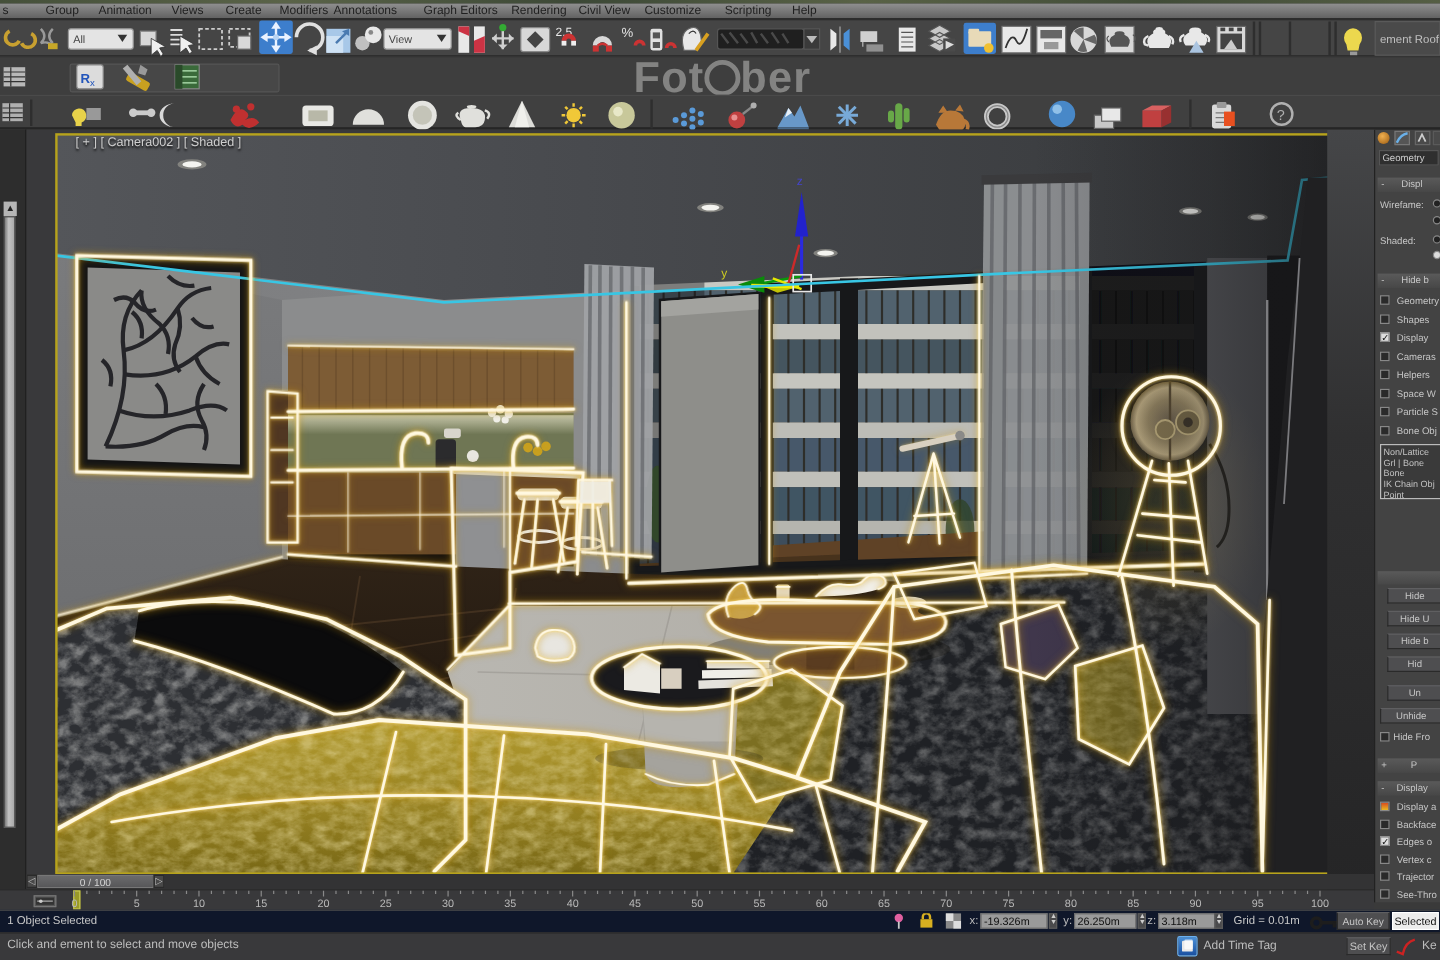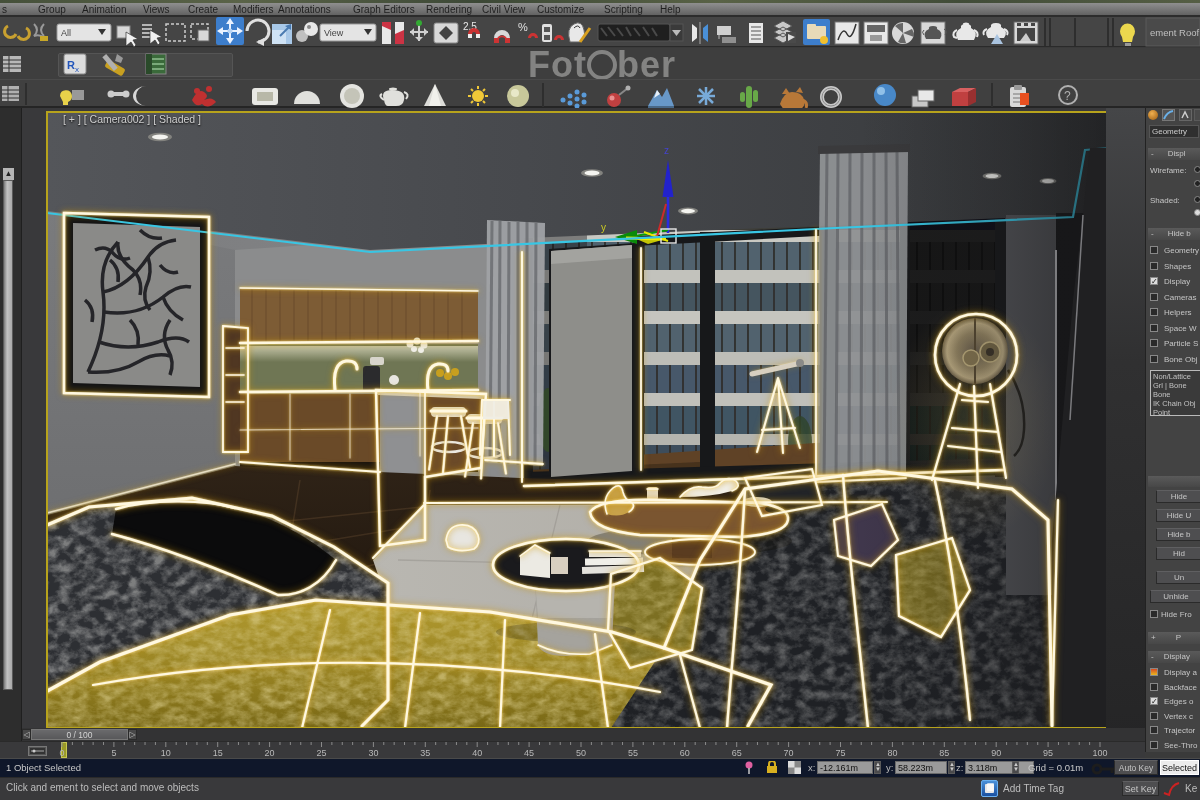--- a/index.html
+++ b/index.html
@@ -1208,27 +1208,27 @@
  <div class="abs" style="top:2px;left:766px;width:12px;height:13px"><svg width="12" height="13">
           <rect x="1" y="5" width="10" height="7" fill="#d8b020"></rect>
           <path d="M3,5 V3 a3,3 0 0 1 6,0 V5" stroke="#d8b020" stroke-width="2" fill="none"></path>
         </svg></div>
  <div class="abs" style="top:2px;left:788px;width:13px;height:13px"><svg width="13" height="13">
           <rect width="13" height="13" fill="#888"></rect>
           <rect width="6.5" height="6.5" fill="#ddd"></rect>
           <rect x="6.5" y="6.5" width="6.5" height="6.5" fill="#ddd"></rect>
         </svg></div>
  <span class="abs" style="top:3px;left:808px;color:#bbb">x:</span>
- <div class="fld" style="top:2px;left:817px;width:56px">-12.161m</div>
+ <div class="fld" style="top:2px;left:817px;width:56px">-19.326m</div>
       <div class="spn" style="top:2px;left:874px">▲<br>▼</div>
  <span class="abs" style="top:3px;left:886px;color:#bbb">y:</span>
- <div class="fld" style="top:2px;left:895px;width:52px">58.223m</div>
+ <div class="fld" style="top:2px;left:895px;width:52px">26.250m</div>
       <div class="spn" style="top:2px;left:948px">▲<br>▼</div>
  <span class="abs" style="top:3px;left:956px;color:#bbb">z:</span>
- <div class="fld" style="top:2px;left:965px;width:69px">3.118m</div>
+ <div class="fld" style="top:2px;left:965px;width:54px">3.118m</div>
       <div class="spn" style="top:2px;left:1012px">▲<br>▼</div>
  <span class="abs" style="top:3px;left:1028px">Grid = 0.01m</span>
  <svg class="abs" style="top:2px;left:1090px" width="30" height="15">
         <circle cx="7" cy="8" r="4" fill="none" stroke="#1d1d1d" stroke-width="3"></circle>
         <line x1="10" y1="8" x2="27" y2="8" stroke="#1d1d1d" stroke-width="3"></line>
         <line x1="22" y1="8" x2="22" y2="12" stroke="#1d1d1d" stroke-width="3"></line>
       </svg>
  <div class="btn" style="top:1px;left:1114px;width:44px;height:15px;font-size:8.5px;line-height:14px">Auto Key</div>
  <div class="abs" style="top:1px;left:1160px;width:39px;height:15px;background:#ececec;border:1px solid #fff;color:#111;font-size:9px;line-height:14px;text-align:center">Selected</div>
 </div>

